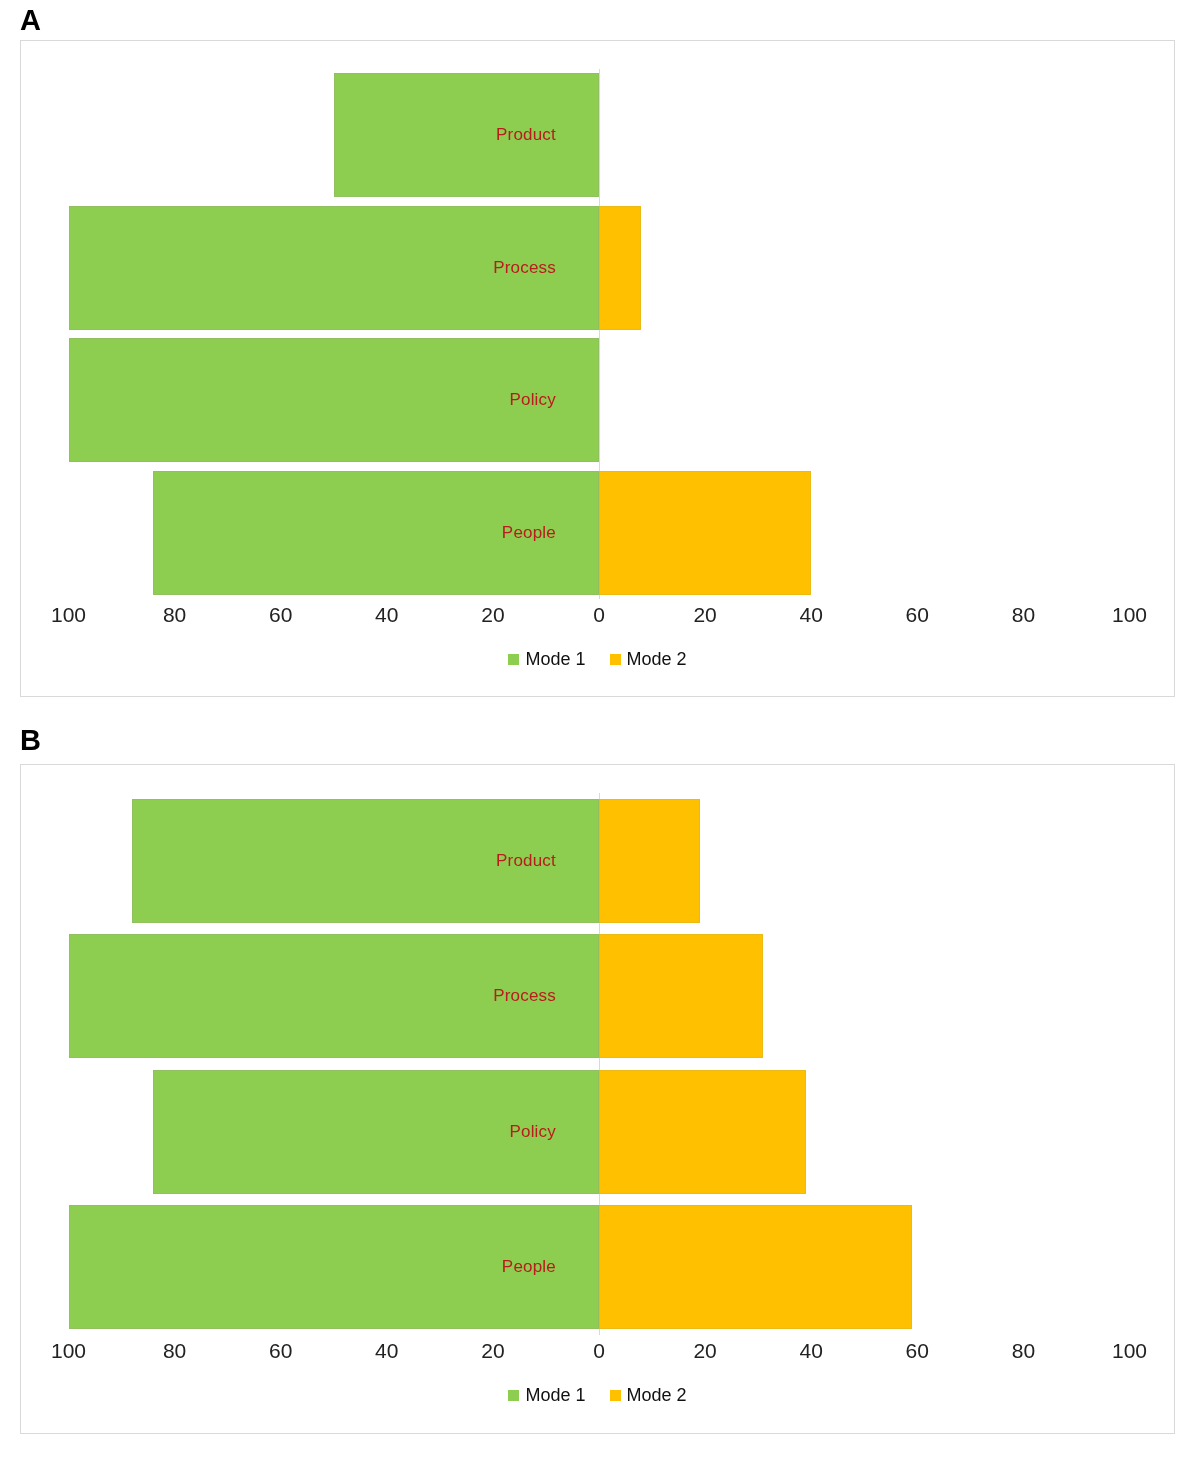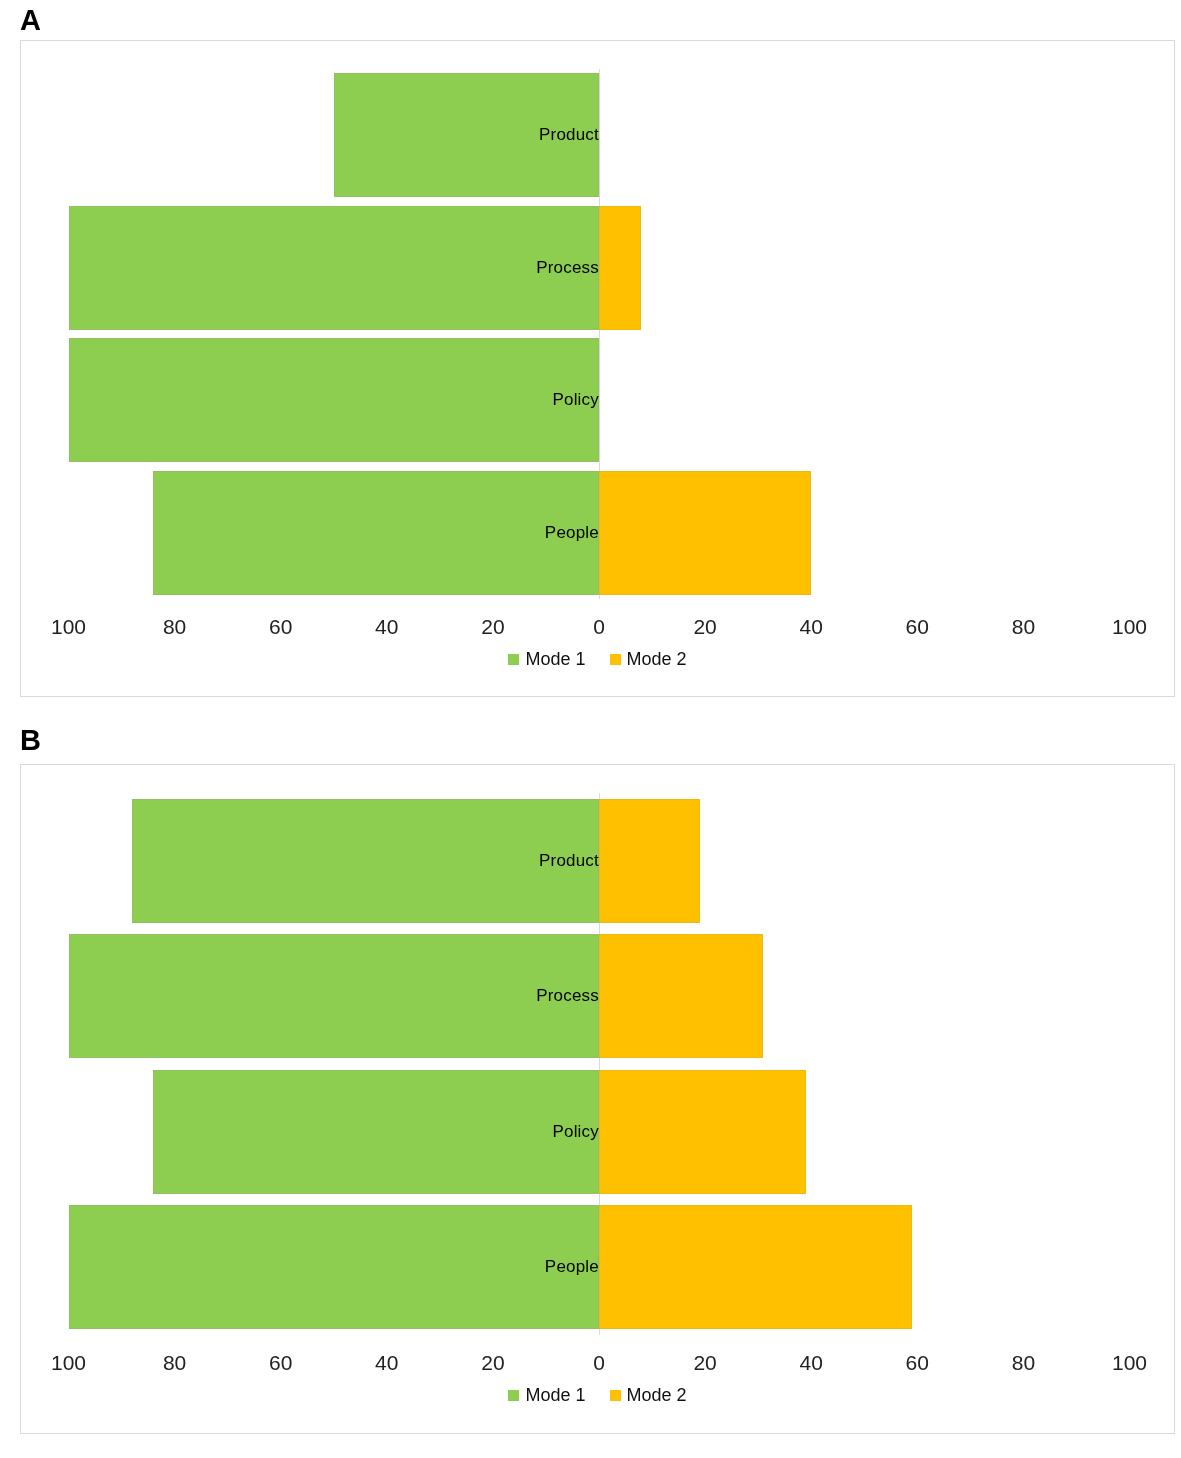--- a/index.html
+++ b/index.html
@@ -51,39 +51,39 @@
   .bar-row{position:absolute;left:0;width:100%;}
   .bar{
     position:absolute;
     top:0;bottom:0;
     box-sizing:border-box;
   }
   .bar.neg{border:1px solid rgba(150,180,110,.55);}
   .bar.pos{border:1px solid rgba(220,180,40,.55);}
   .bar-label{
     position:absolute;
-    right:569px;
+    right:612px;
     top:50%;
     transform:translateY(-50%);
     font-size:17px;
     font-family:"Liberation Sans", sans-serif;
-    color:#000000;
+    color:#b91c1c;
     white-space:nowrap;
     padding-right:6px;
     letter-spacing:.2px;
   }
 
   .axis{
     position:absolute;
     left:0;width:100%;
     height:30px;
   }
   .tick{
     position:absolute;
-    top:12px;
+    top:0;
     transform:translateX(-50%);
     font-size:21px;
     font-family:"Liberation Sans", sans-serif;
     color:#222;
     white-space:nowrap;
   }
 
   .legend{
     position:absolute;
     left:0;width:100%;

